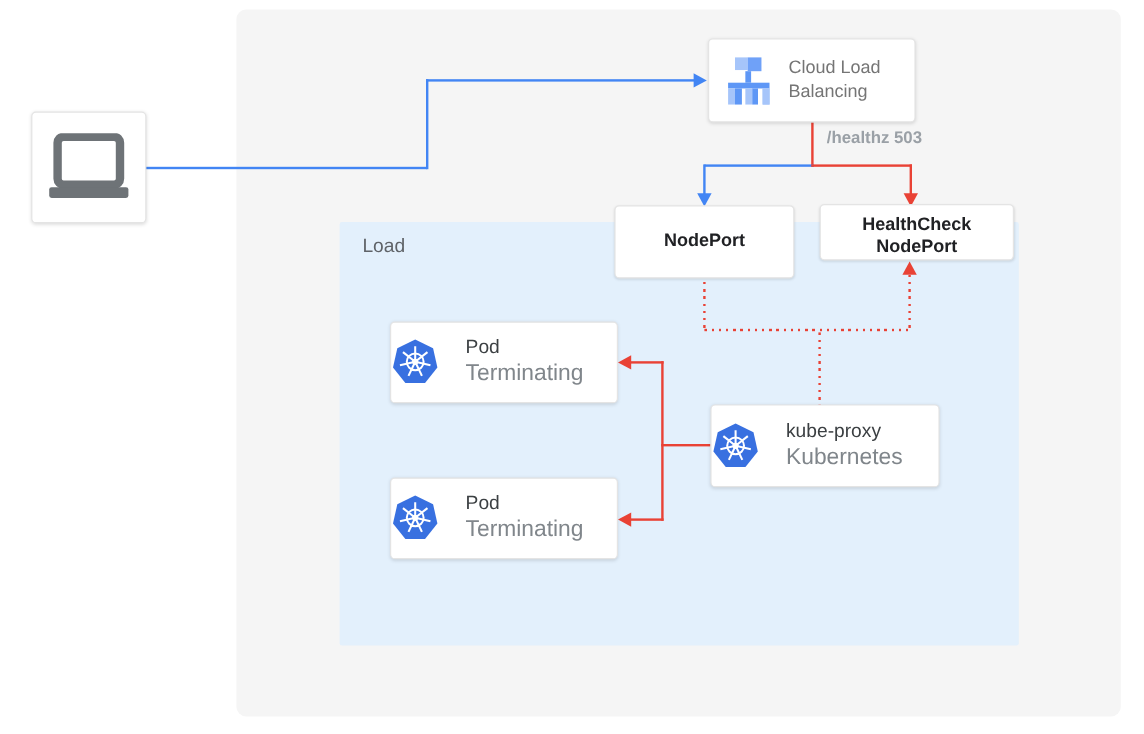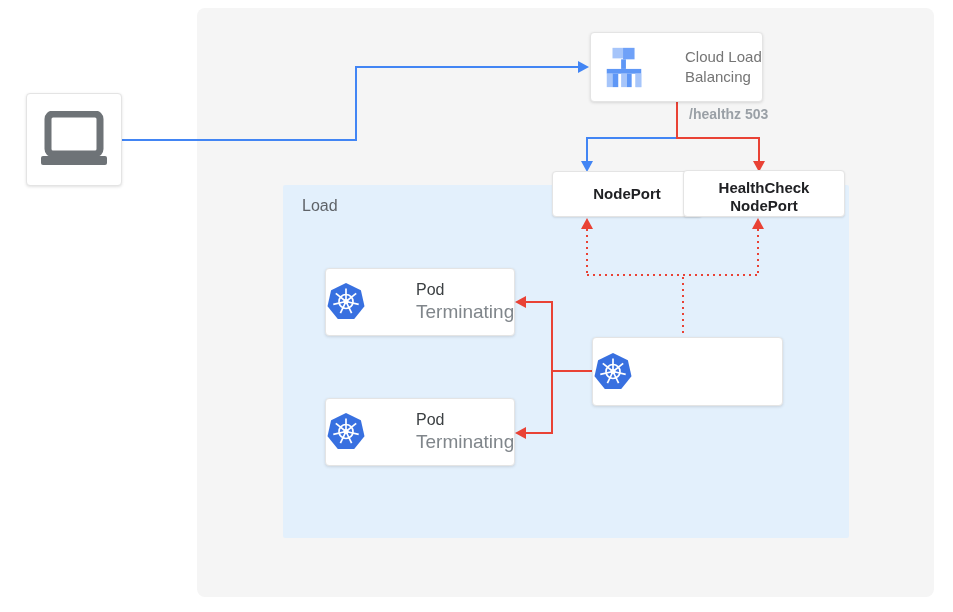--- a/index.html
+++ b/index.html
@@ -22,31 +22,31 @@
   .nodes-label {
     position: absolute; left: 302px; top: 197px;
     font-size: 16px; color: #5F6368;
   }
 
   
   .card {
     position: absolute; background: #ffffff;
     border: 1px solid #E4E4E4; border-radius: 4px;
     box-shadow: 0 1px 3px rgba(0,0,0,0.12);
-    display: flex; align-items: center; gap: 28px;
+    display: flex; align-items: center;
   }
   .laptop-card { left: 26px; top: 93px; width: 96px; height: 93px; justify-content: center; }
   .clb-card { left: 590px; top: 32px; width: 173px; height: 70px; padding-left: 10px; }
   .clb-text { font-size: 15px; color: #757575; line-height: 1.35; width: 92px; margin-left: 10px; }
   .port-card {
     justify-content: center; text-align: center;
     font-weight: bold; font-size: 15px; color: #202124; line-height: 1.25;
     box-shadow: 0 1px 2px rgba(0,0,0,0.10);
   }
-  .nodeport-card { left: 512px; top: 171px; width: 150px; height: 46px; margin-left: 40px; }
+  .nodeport-card { left: 512px; top: 171px; width: 150px; height: 61px; }
   .healthcheck-card { left: 683px; top: 170px; width: 162px; height: 47px; align-items: flex-end; }
   .healthcheck-card .label-wrap { width: 110px; }
   .k8s-card { }
   .pod1-card { left: 325px; top: 268px; width: 190px; height: 68px; }
   .pod2-card { left: 325px; top: 398px; width: 190px; height: 68px; }
   .kubeproxy-card { left: 592px; top: 337px; width: 191px; height: 69px; }
   .k8s-text { margin-left: 22px; }
   .k8s-title { font-size: 16px; color: #3C4043; }
   .k8s-sub { font-size: 19px; color: #80868B; margin-top: 2px; }
 
@@ -205,15 +205,19 @@
       <div class="k8s-sub">Terminating</div>
     </span>
   </div>
 
   <div class="card k8s-card kubeproxy-card">
     <span class="icon-slot">
       <svg width="40" height="40">
           <use href="#k8s-logo"></use>
         </svg>
     </span>
+    <span class="k8s-text">
+      <div class="k8s-title">kube-proxy</div>
+      <div class="k8s-sub">Kubernetes</div>
+    </span>
   </div>
 
 </div>
 
 </body></html>

